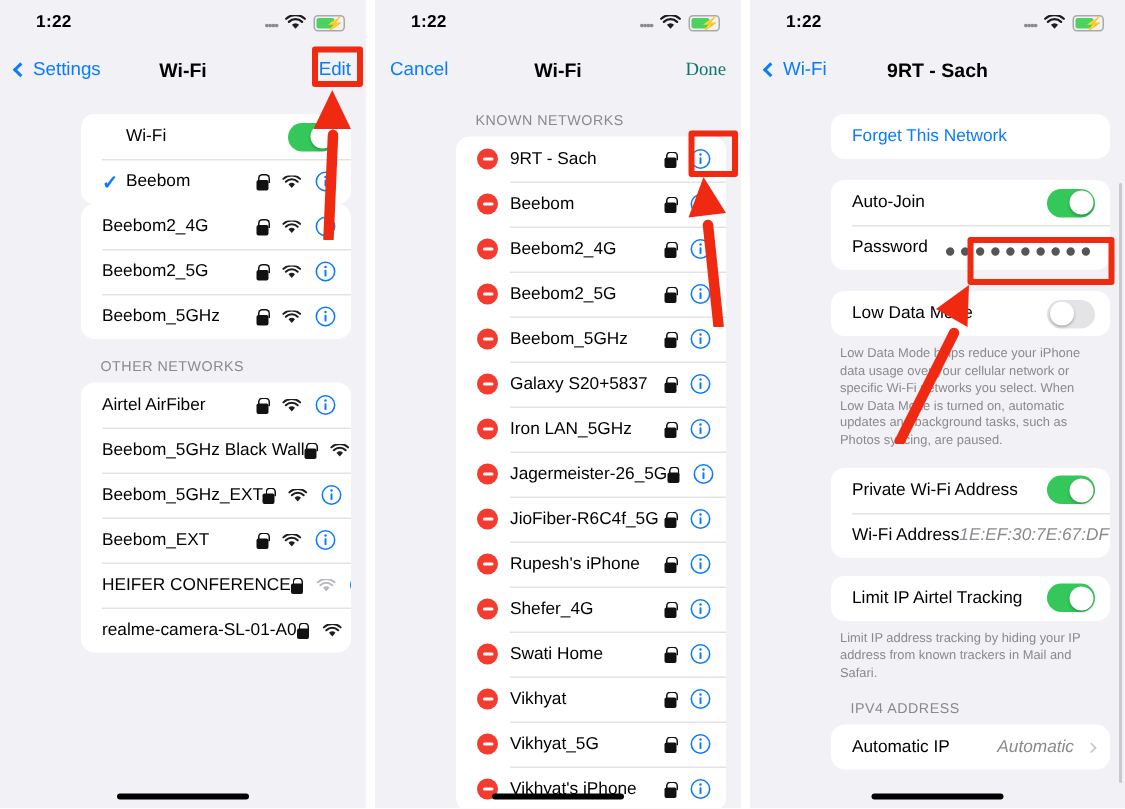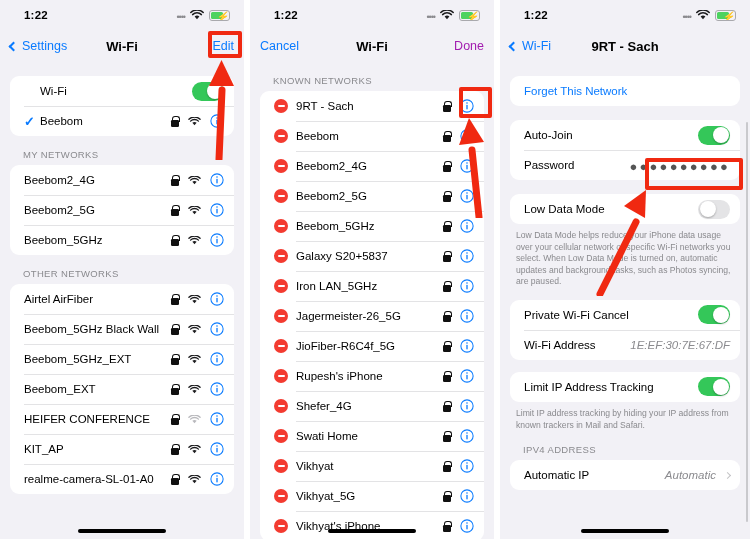--- a/index.html
+++ b/index.html
@@ -57,33 +57,33 @@
   
   .navbar {
     position: relative; height: 32px;
     display: flex; align-items: center; padding: 0 10px;
   }
   .nav-left, .nav-right {
     font-size: 12.5px; color: #0a7bff; display:flex; align-items:center; gap:2px;
     white-space: nowrap;
   }
   .nav-right { margin-left:auto;text-align:center; }
-  .nav-right.dim { color:#a21caf; }
+  .nav-right.dim { color:#0f766e;font-family:Liberation Serif, serif; }
   .nav-title {
     position:absolute; left:0; right:0; text-align:center;
     font-size: 13px; font-weight: bold; color:#000; pointer-events:none;
   }
   .chev-back {
     display:inline-block; width:7px; height:7px;
     border-left:2px solid #0a7bff; border-bottom:2px solid #0a7bff;
     transform: rotate(45deg); margin-right:3px; position:relative; top:0px;
   }
 
   
-  .scroll { position: relative; height: 477px; overflow: hidden; }
+  .scroll { position: relative; height: 477px; overflow: hidden; padding-left: 44px; }
   .sec-header {
     font-size: 9.5px; color:#8a8a8e; letter-spacing:.35px;
     padding: 13px 0 5px 23px; text-transform: uppercase;
   }
   .card {
     background: #ffffff; border-radius: 9px;
     margin: 0 10px;
     overflow: hidden;
   }
   .row {
@@ -242,21 +242,20 @@
               <svg width="14" height="14" viewBox="0 0 16 16">
                   <circle cx="8" cy="8" r="7" stroke="#0a7bff" stroke-width="1.2" fill="none"></circle>
                   <circle cx="8" cy="4.6" r=".95" fill="#0a7bff"></circle>
                   <rect x="7.25" y="6.6" width="1.5" height="5.3" rx=".7" fill="#0a7bff"></rect>
                 </svg>
             </span>
           </span>
         </div>
       </div>
 
-      <div class="sec-header">MY NETWORKS</div>
       <div class="card" id="my-networks-card">
           <div class="row">
             <span class="row-label">Beebom2_4G</span>
             <span class="row-right">
               <span class="lock"></span>
               <span class="wifi-sm">
                 <svg width="13" height="9" viewBox="0 0 14 10">
                   <path d="M7 9.2 L4.6 6.5 a3.6 3.6 0 0 1 4.8 0 Z" fill="#1d1d1f"></path>
                   <path d="M2.6 4.6 a6.3 6.3 0 0 1 8.8 0" stroke="#1d1d1f" stroke-width="1.5" fill="none" stroke-linecap="round"></path>
                   <path d="M0.8 2.5 a9 9 0 0 1 12.4 0" stroke="#1d1d1f" stroke-width="1.5" fill="none" stroke-linecap="round"></path>
@@ -397,40 +396,20 @@
           </div>
           <div class="row">
             <span class="row-label">HEIFER CONFERENCE</span>
             <span class="row-right">
               <span class="lock"></span>
               <span class="wifi-sm">
                 <svg width="13" height="9" viewBox="0 0 14 10">
                   <path d="M7 9.2 L4.6 6.5 a3.6 3.6 0 0 1 4.8 0 Z" fill="#b9b9bd"></path>
                   <path d="M2.6 4.6 a6.3 6.3 0 0 1 8.8 0" stroke="#b9b9bd" stroke-width="1.5" fill="none" stroke-linecap="round"></path>
                   <path d="M0.8 2.5 a9 9 0 0 1 12.4 0" stroke="#b9b9bd" stroke-width="1.5" fill="none" stroke-linecap="round"></path>
-                </svg>
-              </span>
-              <span class="info-ico">
-                <svg width="14" height="14" viewBox="0 0 16 16">
-                  <circle cx="8" cy="8" r="7" stroke="#0a7bff" stroke-width="1.2" fill="none"></circle>
-                  <circle cx="8" cy="4.6" r=".95" fill="#0a7bff"></circle>
-                  <rect x="7.25" y="6.6" width="1.5" height="5.3" rx=".7" fill="#0a7bff"></rect>
-                </svg>
-              </span>
-            </span>
-          </div>
-          <div class="row">
-            <span class="row-label">KIT_AP</span>
-            <span class="row-right">
-              <span class="lock"></span>
-              <span class="wifi-sm">
-                <svg width="13" height="9" viewBox="0 0 14 10">
-                  <path d="M7 9.2 L4.6 6.5 a3.6 3.6 0 0 1 4.8 0 Z" fill="#1d1d1f"></path>
-                  <path d="M2.6 4.6 a6.3 6.3 0 0 1 8.8 0" stroke="#1d1d1f" stroke-width="1.5" fill="none" stroke-linecap="round"></path>
-                  <path d="M0.8 2.5 a9 9 0 0 1 12.4 0" stroke="#1d1d1f" stroke-width="1.5" fill="none" stroke-linecap="round"></path>
                 </svg>
               </span>
               <span class="info-ico">
                 <svg width="14" height="14" viewBox="0 0 16 16">
                   <circle cx="8" cy="8" r="7" stroke="#0a7bff" stroke-width="1.2" fill="none"></circle>
                   <circle cx="8" cy="4.6" r=".95" fill="#0a7bff"></circle>
                   <rect x="7.25" y="6.6" width="1.5" height="5.3" rx=".7" fill="#0a7bff"></rect>
                 </svg>
               </span>
             </span>
@@ -801,39 +780,39 @@
                 <i></i>
               </span>
           </span>
         </div>
       </div>
       <div class="footnote">Low Data Mode helps reduce your iPhone data usage over your cellular network or specific Wi-Fi networks you select. When Low Data Mode is turned on, automatic updates and background tasks, such as Photos syncing, are paused.</div>
 
       <div style="height:12px"></div>
       <div class="card">
         <div class="row">
-          <span class="row-label">Private Wi-Fi Cancel</span>
+          <span class="row-label">Private Wi-Fi Address</span>
           <span class="row-right">
             <span class="toggle on">
                 <i></i>
               </span>
           </span>
         </div>
         <div class="row">
           <span class="row-label">Wi-Fi Address</span>
           <span class="row-right">
             <span class="row-value">1E:EF:30:7E:67:DF</span>
           </span>
         </div>
       </div>
 
       <div style="height:12px"></div>
       <div class="card">
         <div class="row">
-          <span class="row-label">Limit IP Address Tracking</span>
+          <span class="row-label">Limit IP Airtel Tracking</span>
           <span class="row-right">
             <span class="toggle on">
                 <i></i>
               </span>
           </span>
         </div>
       </div>
       <div class="footnote">Limit IP address tracking by hiding your IP address from known trackers in Mail and Safari.</div>
 
       <div class="sec-header">IPV4 ADDRESS</div>

